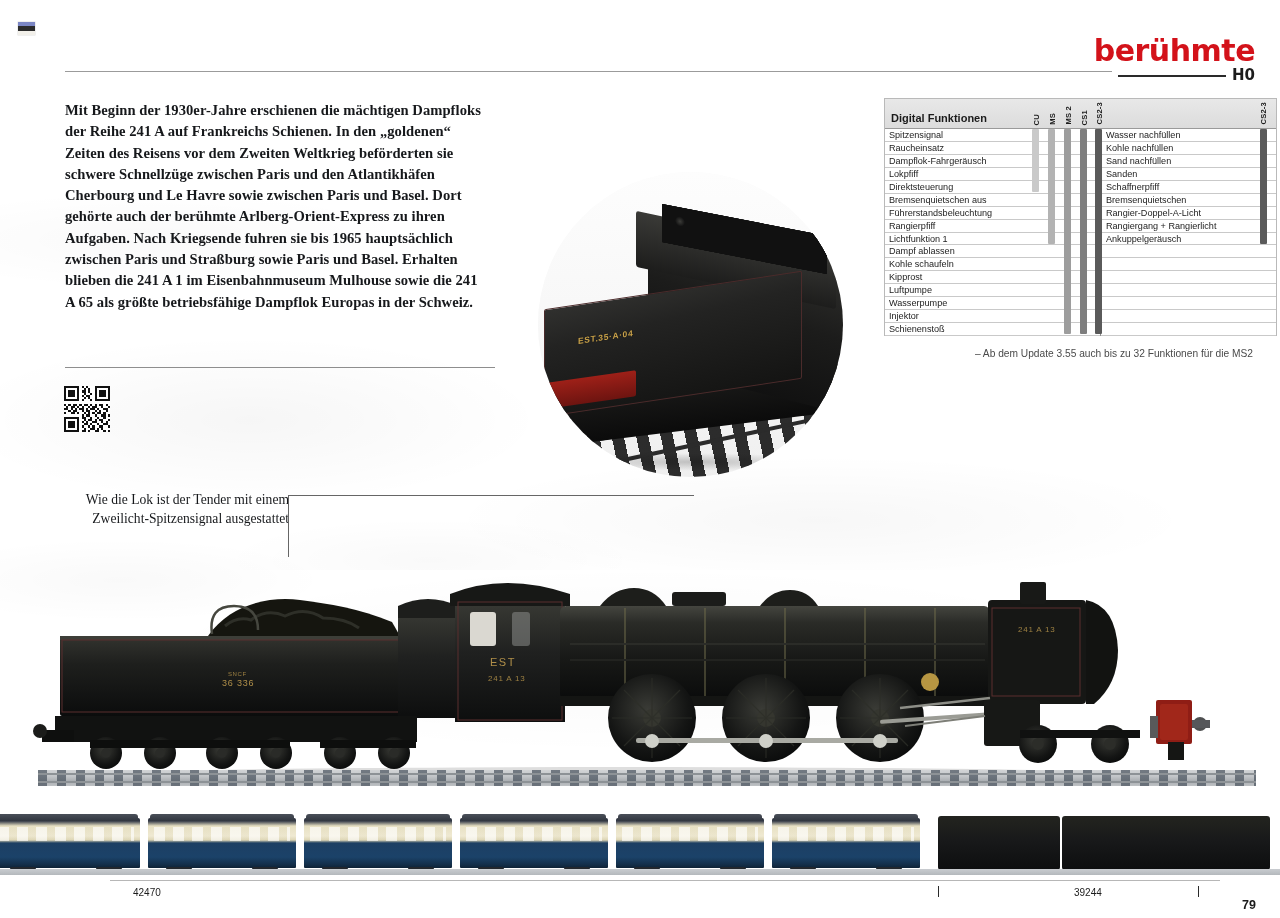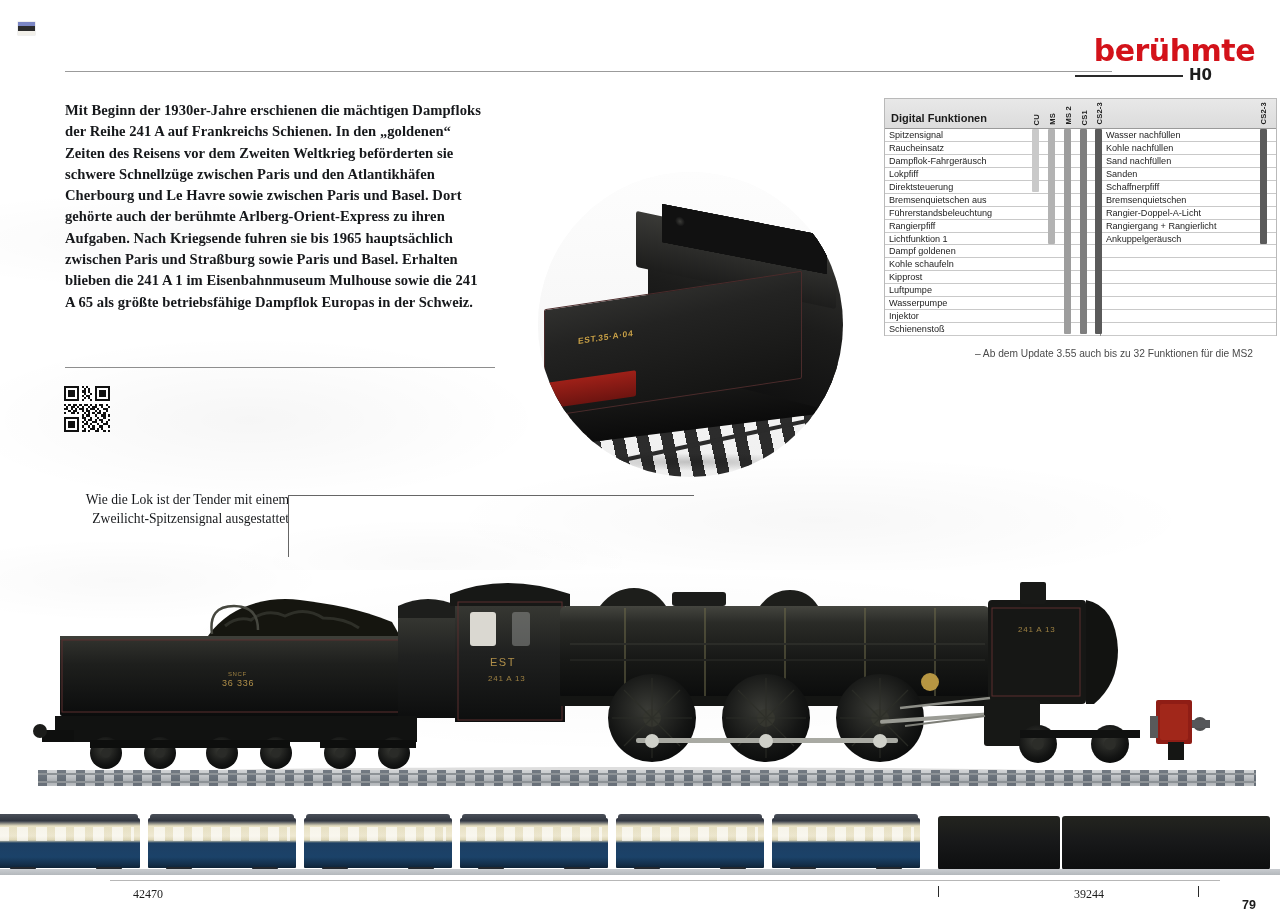--- a/index.html
+++ b/index.html
@@ -50,21 +50,21 @@
     position: absolute; right: 25px; top: 36px;
     text-align: right; width: 180px;
   }
   .logo .mk {
     font-family: "DejaVu Sans", sans-serif;
     font-weight: bold; font-style: normal;
     font-size: 30px; letter-spacing: -0.5px;
     color: #d3121a; line-height: 1;
   }
   .logo .h0-wrap {
-    display: flex; align-items: center; justify-content: flex-start;
+    display: flex; align-items: center; justify-content: flex-end;
     gap: 6px; margin-top: 2px;
   }
   .logo .h0-rule { height: 2px; background: #2a2a2a; width: 108px; }
   .logo .h0 {
     font-family: "DejaVu Sans", sans-serif;
     font-weight: bold; font-size: 15px; color: #1c1c1c; line-height: 1;
   }
 
   
   .top-rule {
@@ -310,22 +310,22 @@
     border-radius: 3px;
   }
 
   
   .foot-rule {
     position: absolute; left: 110px; top: 880px; width: 1110px; height: 1px;
     background: #b7b7b7;
   }
   .foot-num {
     position: absolute; top: 887px;
-    font-family: Liberation Serif, serif;
-    font-size: 12px; color: #1c1c1c;
+    font-family: Liberation Sans, sans-serif;
+    font-size: 10px; color: #1c1c1c;
   }
   .foot-tick {
     position: absolute; top: 886px; width: 1px; height: 11px; background: #2a2a2a;
   }
   .page-no {
     position: absolute; right: 24px; top: 898px;
     font-family: "Liberation Sans", sans-serif;
     font-weight: bold; font-size: 12.5px; color: #1a1a1a;
   }
 </style>
@@ -503,21 +503,21 @@
       <div class="colL">
         <div class="frow">Spitzensignal</div>
         <div class="frow">Raucheinsatz</div>
         <div class="frow">Dampflok-Fahrgeräusch</div>
         <div class="frow">Lokpfiff</div>
         <div class="frow">Direktsteuerung</div>
         <div class="frow">Bremsenquietschen aus</div>
         <div class="frow">Führerstandsbeleuchtung</div>
         <div class="frow">Rangierpfiff</div>
         <div class="frow">Lichtfunktion 1</div>
-        <div class="frow">Dampf goldenen</div>
+        <div class="frow">Dampf ablassen</div>
         <div class="frow">Kohle schaufeln</div>
         <div class="frow">Kipprost</div>
         <div class="frow">Luftpumpe</div>
         <div class="frow">Wasserpumpe</div>
         <div class="frow">Injektor</div>
         <div class="frow">Schienenstoß</div>
       </div>
       <div class="colR">
         <div class="frow">Wasser nachfüllen</div>
         <div class="frow">Kohle nachfüllen</div>

